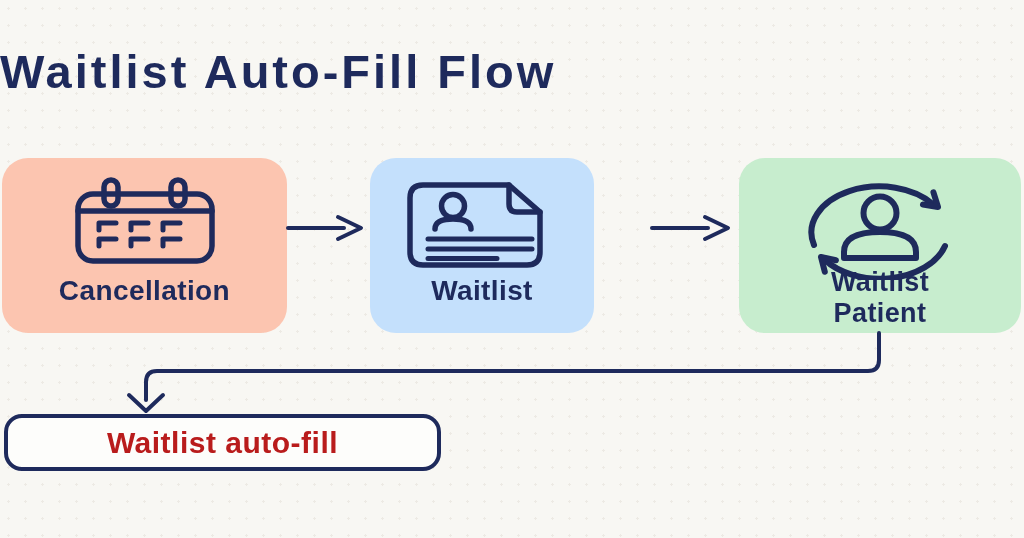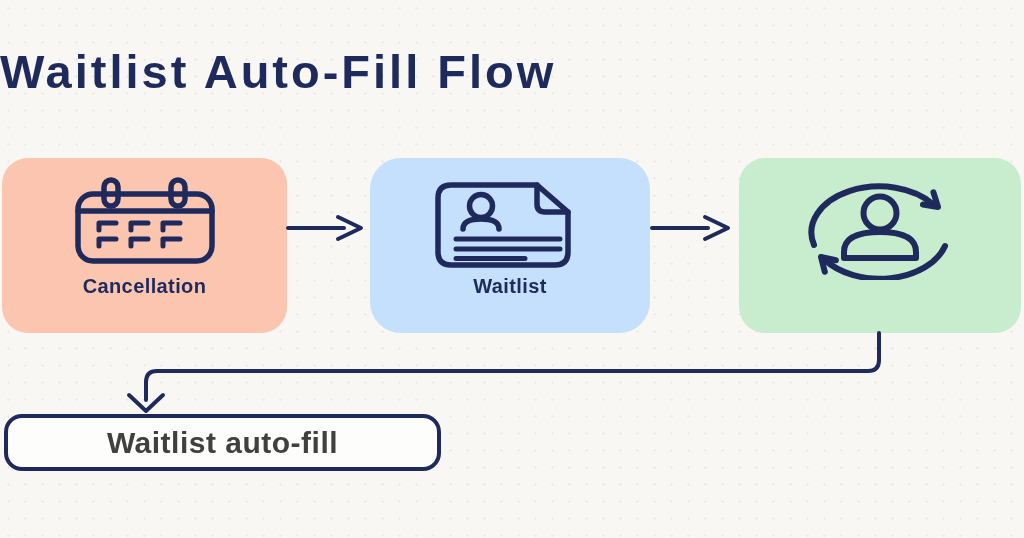--- a/index.html
+++ b/index.html
@@ -14,43 +14,43 @@
   .title {
     position:absolute; top:44px; left:0; width:100%;
     text-align:left; font-size:47px; font-weight:700;
     letter-spacing:3px; color:#1e2a5c; white-space:nowrap;
   }
   .node {
     position:absolute; top:158px; height:175px; border-radius:26px;
     display:flex; flex-direction:column; align-items:center;
   }
   .node-0 { left:2px;   width:285px; }
-  .node-1 { left:370px; width:280px;border-radius:31px; }
+  .node-1 { left:370px; width:224px; }
   .node-2 { left:739px; width:282px; }
   .node-icon { display:block; }
   .node-0 .node-icon { margin-top:19px; }
   .node-1 .node-icon { margin-top:24px; }
   .node-2 .node-icon { margin-top:18px; }
   .node-label {
     position:absolute; left:0; right:0; top:117px;
-    text-align:center; font-weight:700; font-size:20px;
+    text-align:center; font-weight:700; font-size:28px;
     letter-spacing:.4px; line-height:1.15; color:#1e2a5c;
   }
   .node-2 .node-label { top:109px; font-size:27px; padding:0 56px; }
   .arrow { position:absolute; top:210px; width:90px; height:36px; }
   .arrow-0 { left:280px; }
   .arrow-1 { left:646px; }
   .connector-layer { position:absolute; left:0; top:0; width:1024px; height:538px; pointer-events:none; }
   .stroke-ink { stroke:#1e2a5c; fill:none; stroke-linecap:round; stroke-linejoin:round; }
   .result-box {
     position:absolute; left:4px; top:414px; width:437px; height:57px;
     background:#fdfdfb; border:4px solid #1e2a5c; border-radius:18px;
     box-sizing:border-box; display:flex; align-items:center; justify-content:center;
   }
-  .result-label { font-size:30px; font-weight:700; letter-spacing:.5px; color:#404040; }
+  .result-label { font-size:30px; font-weight:700; letter-spacing:.5px; color:#b91c1c; }
 </style>
 </head>
 <body>
 
 <div class="canvas">
 
   <div class="title">Waitlist Auto-Fill Flow</div>
 
   <div class="node node-0" style="background-color: rgb(252, 197, 176);">
     <svg class="node-icon" width="140" height="88" viewBox="0 0 140 88">
@@ -87,20 +87,21 @@
 
   <div class="node node-2" style="background-color: rgb(199, 237, 206);">
     <svg class="node-icon" width="152" height="104" viewBox="0 0 152 104">
       <circle class="stroke-ink" cx="76" cy="37" r="16.5" stroke-width="6"></circle>
       <path class="stroke-ink" stroke-width="6" d="M40,82 V76 Q40,56 76,56 Q112,56 112,76 V82 Z"></path>
       <path class="stroke-ink" stroke-width="6" d="M10,69 A68,46 0 0 1 130,29"></path>
       <path class="stroke-ink" stroke-width="6" d="M-13,-8 L0,0 L-13,8" transform="translate(134,31) rotate(41)"></path>
       <path class="stroke-ink" stroke-width="6" d="M141,70 A68,46 0 0 1 20,83"></path>
       <path class="stroke-ink" stroke-width="6" d="M-13,-8 L0,0 L-13,8" transform="translate(17,81) rotate(224)"></path>
     </svg>
+    <div class="node-label">Waitlist Patient</div>
   </div>
 
   <svg class="connector-layer" viewBox="0 0 1024 538">
     <path class="stroke-ink" stroke-width="4" d="M879,333 V360 Q879,371 868,371 H157 Q146,371 146,382 V400"></path>
     <path class="stroke-ink" stroke-width="4" d="M129,395 L146,411 L163,395"></path>
   </svg>
 
   <div class="result-box">
     <span class="result-label">Waitlist auto-fill</span>
   </div>

